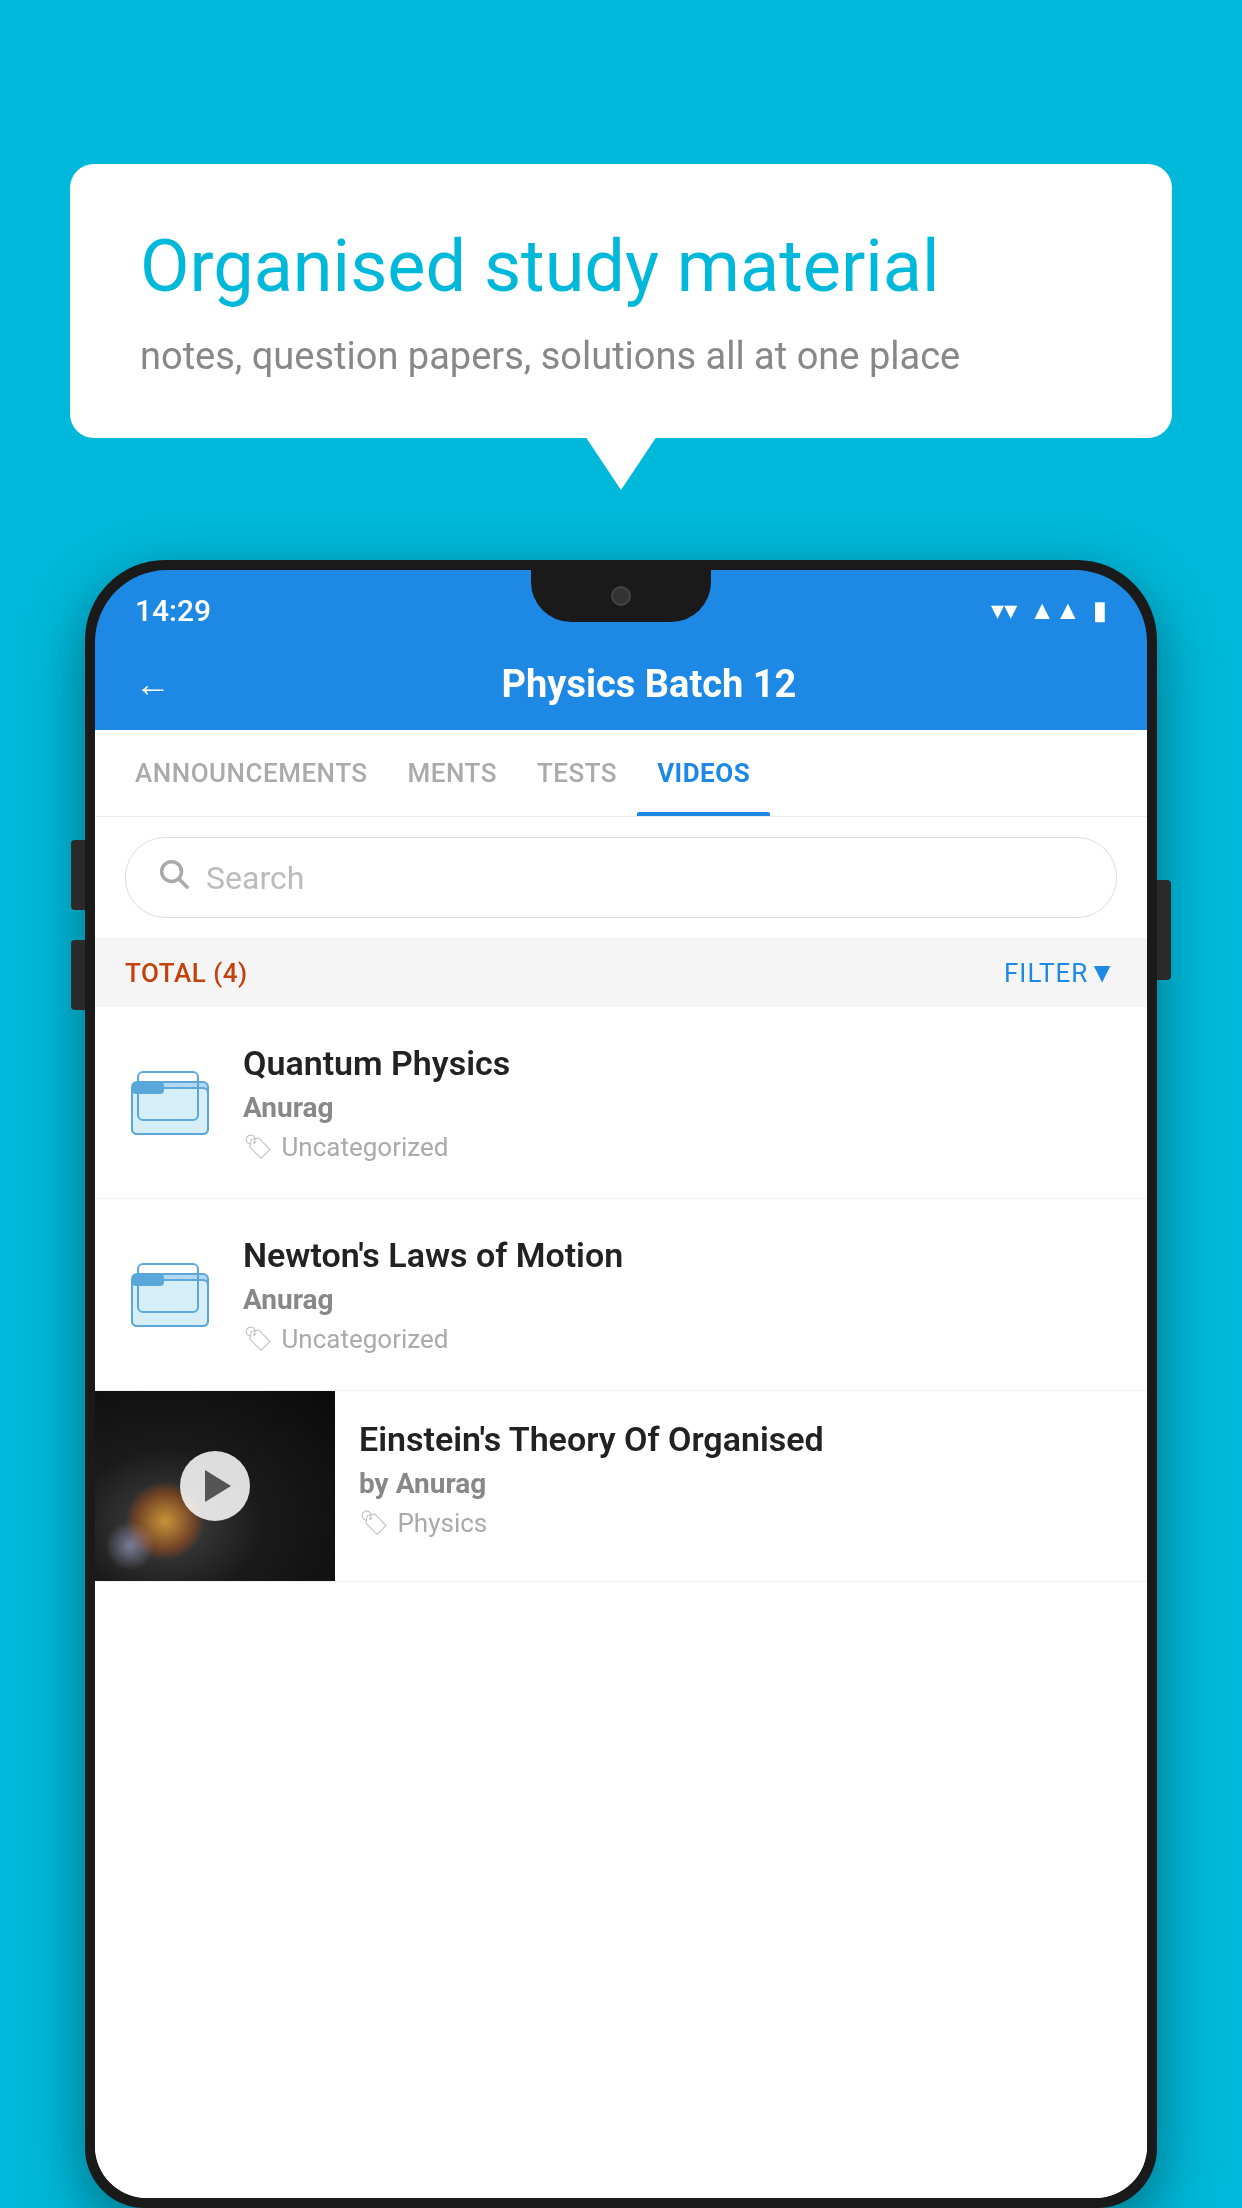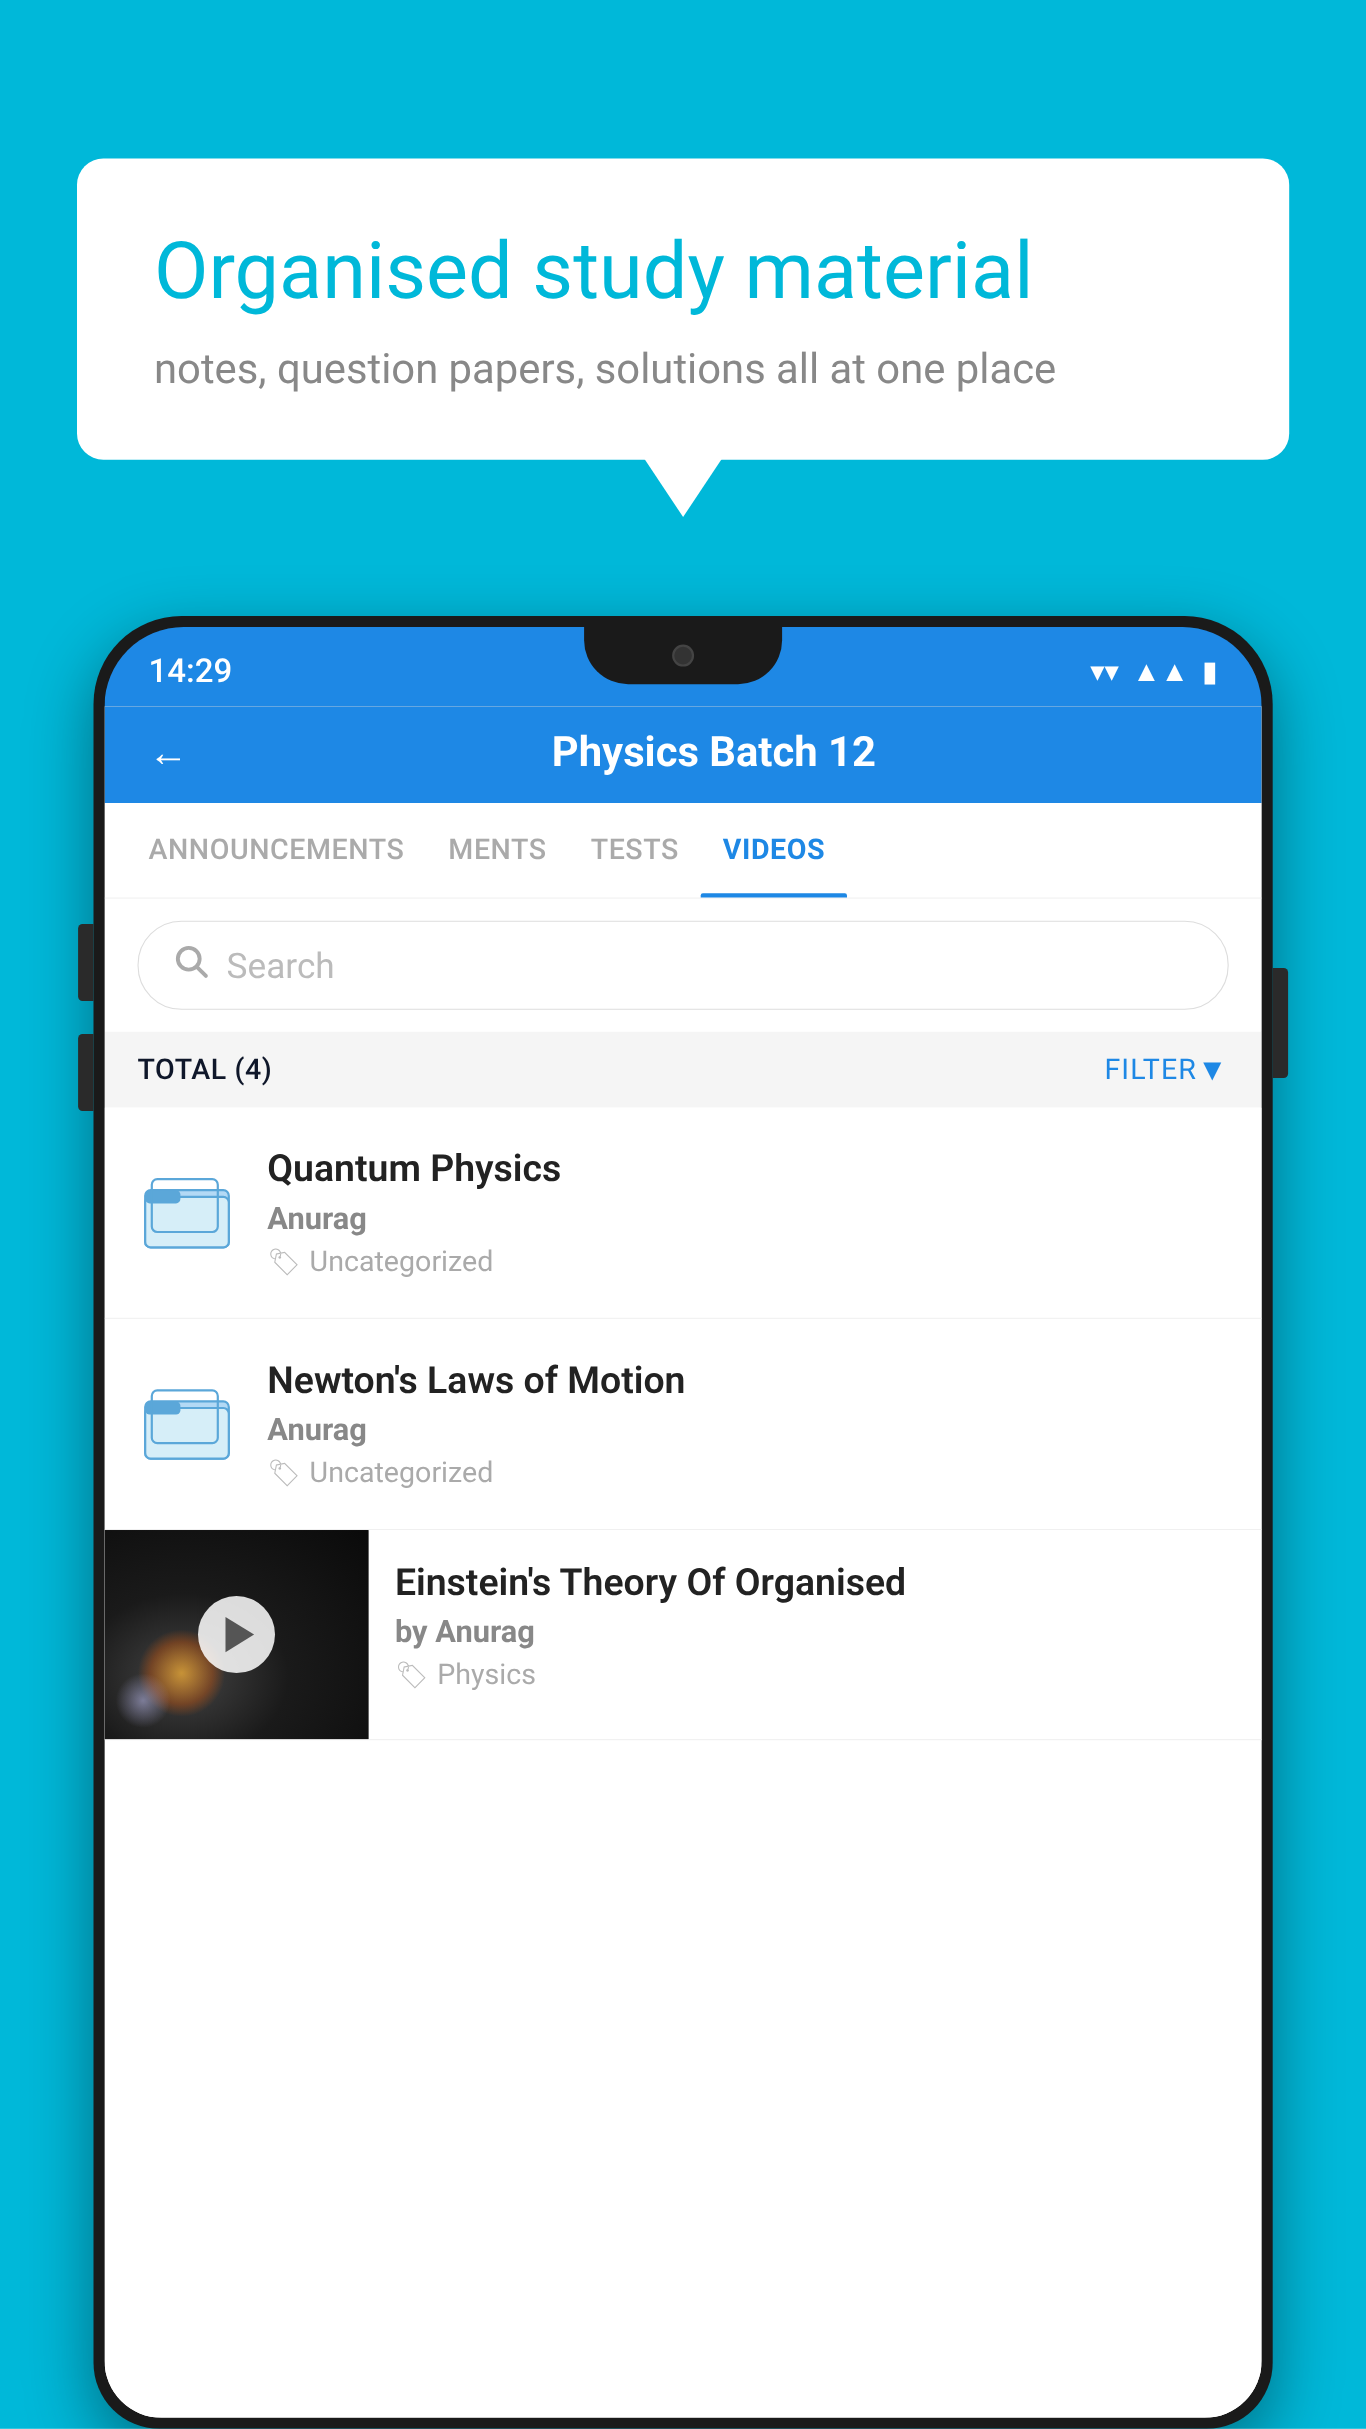--- a/index.html
+++ b/index.html
@@ -10,21 +10,21 @@
       height: 2208px;
       background-color: #00B8D9;
       font-family: 'Roboto', Arial, sans-serif;
       overflow: hidden;
       position: relative;
     }
 
     
     .speech-bubble-wrapper {
       position: absolute;
-      top: 144px;
+      top: 164px;
       left: 70px;
       right: 70px;
     }
 
     .speech-bubble {
       background: white;
       border-radius: 24px;
       padding: 60px 70px;
       position: relative;
     }
@@ -225,21 +225,21 @@
     
     .filter-bar {
       background: #f5f5f5;
       display: flex;
       align-items: center;
       justify-content: space-between;
       padding: 18px 30px;
     }
 
     .total-label {
-      color: #0f172a;
+      color: #c2410c;
       font-size: 26px;
       font-weight: 500;
       letter-spacing: 0.5px;
     }
 
     .filter-btn {
       display: flex;
       align-items: center;
       color: #1E88E5;
       font-size: 26px;

